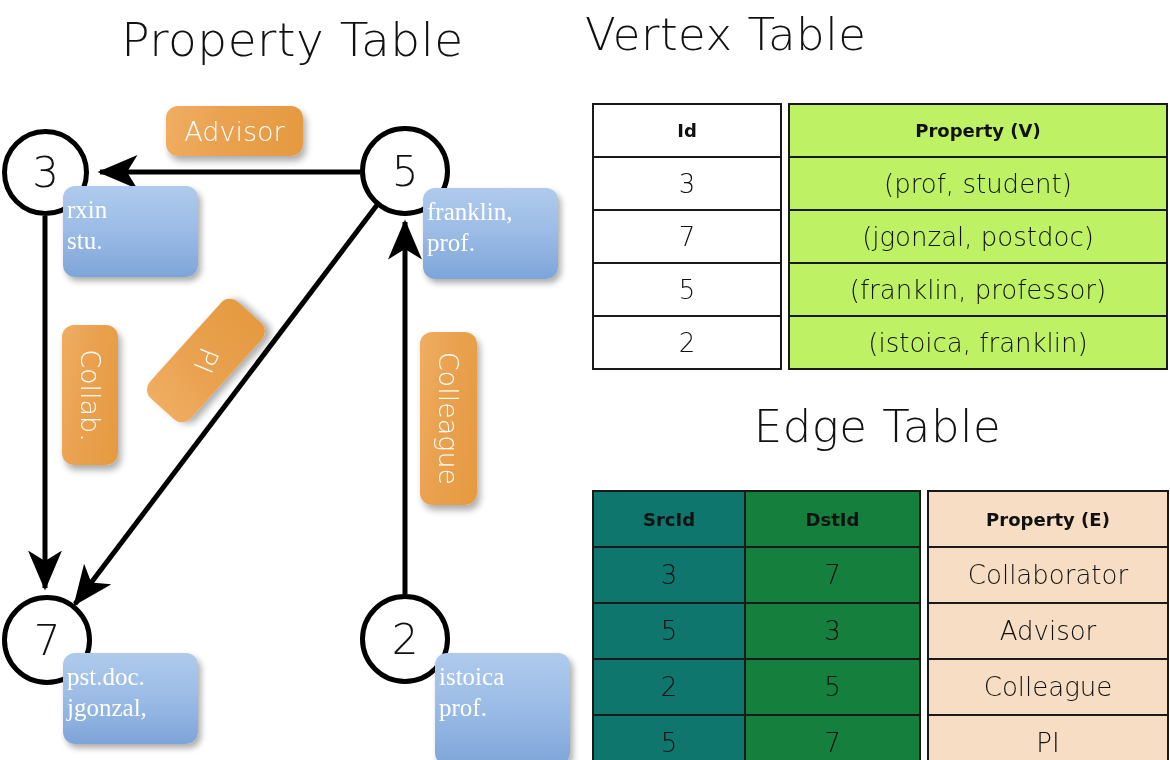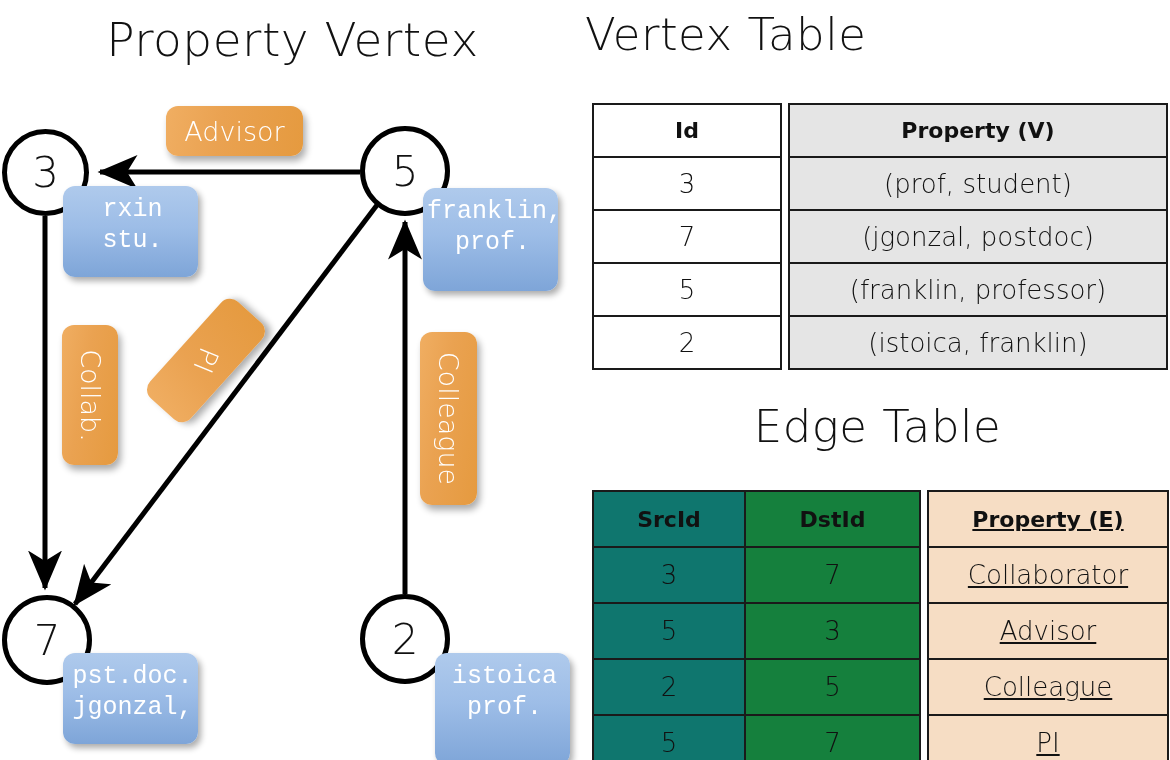--- a/index.html
+++ b/index.html
@@ -17,58 +17,58 @@
   #graph svg{position:absolute;left:0;top:0;}
 
   .node{position:absolute;border:5px solid #000;border-radius:50%;
         background:#fff;box-sizing:border-box;
         display:flex;align-items:center;justify-content:center;
         font-family:"DejaVu Sans", sans-serif;font-weight:300;font-size:42px;color:#111;}
 
   .vbox{position:absolute;border-radius:12px;box-sizing:border-box;
         background:linear-gradient(180deg,#afcaec 0%,#9dbde7 45%,#7ea5d8 100%);
         box-shadow:3px 4px 6px rgba(0,0,0,.33);
-        color:#fff;font-family:Liberation Mono, monospace;font-weight:300;
+        color:#fff;font-family:Liberation Serif, serif;font-weight:300;
         font-size:25px;line-height:1.25;
-        padding:8px 0 0 4px;text-align:center;}
+        padding:8px 0 0 4px;}
   .vbox span{display:block;}
 
   .ebox{position:absolute;border-radius:12px;box-sizing:border-box;
         background:linear-gradient(100deg,#f0ae62 0%,#eaa251 40%,#e59a3f 100%);
         box-shadow:3px 5px 7px rgba(0,0,0,.33);
         color:#fff;font-family:"DejaVu Sans", sans-serif;font-weight:300;
         display:flex;align-items:center;justify-content:center;
         font-size:27px;white-space:nowrap;}
   .ebox.vert > span{transform:rotate(90deg);display:block;}
   .ebox.diag{transform:rotate(-48deg);}
   .ebox.diag > span{transform:rotate(160deg);display:block;}
 
   
   table{position:absolute;border-collapse:collapse;
         font-family:"DejaVu Sans", sans-serif;font-weight:300;}
   table td,table th{border:2px solid #1a1a1a;text-align:center;
         font-weight:300;font-size:26px;color:#111;padding:0;}
-  table th{font-weight:700;font-size:22px;margin-left:28px;}
+  table th{font-weight:700;font-size:18px;margin-left:28px;}
   .gap-col{border:none !important;width:6px;padding:0;background:#fff;}
 
   #vertex-table{left:592px;top:103px;}
   #vertex-table td,#vertex-table th{height:51px;}
   #vertex-table .c-id{width:186px;background:#fff;}
-  #vertex-table .c-prop{width:376px;background:#e5e5e5;}
+  #vertex-table .c-prop{width:376px;background:#bef264;}
 
   #edge-table{left:592px;top:490px;}
   #edge-table td,#edge-table th{height:54px;}
   #edge-table .c-src{width:150px;background:#0f766e;}
   #edge-table .c-dst{width:173px;background:#15803d;}
-  #edge-table .c-prop{width:238px;background:#f6ddc4;text-decoration:underline;}
+  #edge-table .c-prop{width:238px;background:#f6ddc4;}
 </style>
 </head>
 <body>
 
-<div class="title" id="pg-title">Property Vertex</div>
+<div class="title" id="pg-title">Property Table</div>
 <div class="title" id="vt-title">Vertex Table</div>
 <div class="title" id="et-title">Edge Table</div>
 
 <div id="graph">
 
   <svg width="585" height="760">
     <defs>
       <marker id="ah" markerWidth="9" markerHeight="9" refX="7.5" refY="3.4" orient="auto" markerUnits="strokeWidth">
         <path d="M0,0 L8,3.4 L0,6.8 L2.1,3.4 z" fill="#000"></path>
       </marker>
@@ -93,21 +93,21 @@
     <span>7</span>
   </div>
   <div class="node" style="left:360px;top:594px;width:90px;height:90px;">
     <span>2</span>
   </div>
 
   <div class="vbox" style="left:63px;top:186px;width:135px;height:91px;">
     <span>rxin</span>
     <span>stu.</span>
   </div>
-  <div class="vbox" style="left:423px;top:188px;width:135px;height:103px;">
+  <div class="vbox" style="left:423px;top:188px;width:135px;height:91px;">
     <span>franklin,</span>
     <span>prof.</span>
   </div>
   <div class="vbox" style="left:63px;top:653px;width:135px;height:91px;">
     <span>pst.doc.</span>
     <span>jgonzal,</span>
   </div>
   <div class="vbox" style="left:423px;top:653px;width:135px;height:112px;margin-left:12px;">
     <span>istoica</span>
     <span>prof.</span>

